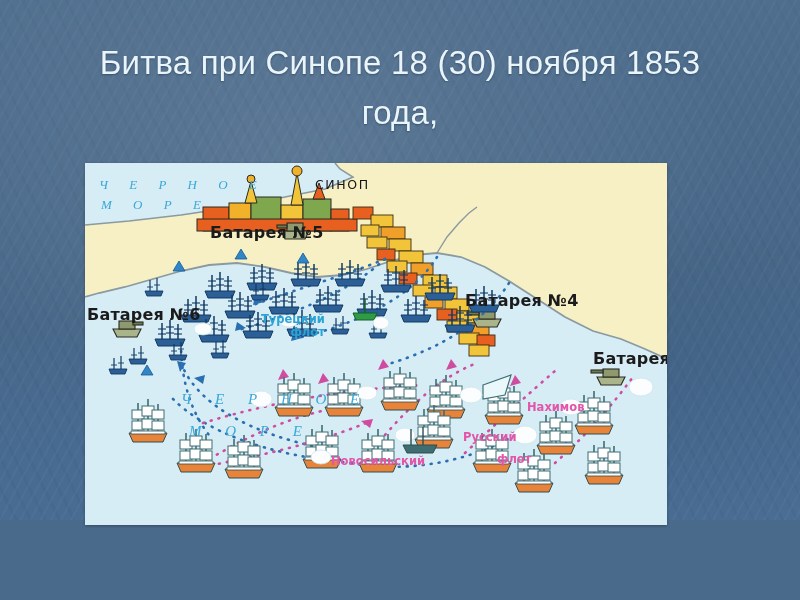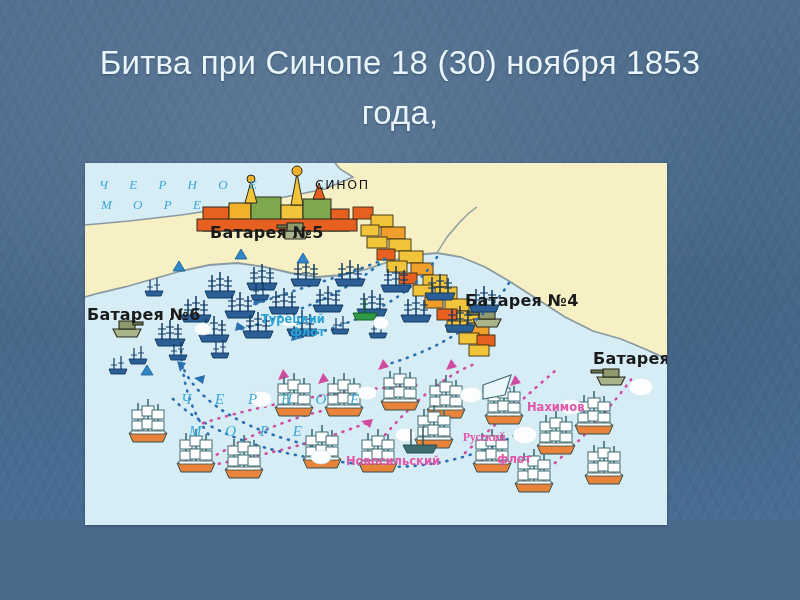--- a/index.html
+++ b/index.html
@@ -366,18 +366,18 @@
 
     <div class="lbl turk" style="left:176px;top:150px;">
       <div>Турецкий</div>
       <div>флот</div>
     </div>
 
     <div class="lbl sea-word sea2" style="left:96px;top:228px;">Ч Е Р Н О Е</div>
     <div class="lbl sea-word sea2" style="left:104px;top:260px;">М О Р Е</div>
 
     <div class="lbl rus" style="left:442px;top:238px;">Нахимов</div>
-    <div class="lbl rus" style="left:378px;top:268px;font-family:Liberation Serif, serif;">Русский</div>
+    <div class="lbl rus" style="left:378px;top:268px;">Русский</div>
     <div class="lbl rus" style="left:412px;top:290px;">флот</div>
-    <div class="lbl rus" style="left:246px;top:292px;margin-left:15px;">Новосильский</div>
+    <div class="lbl rus" style="left:246px;top:292px;">Новосильский</div>
 
   </div>
 </div>
 
 </body></html>

